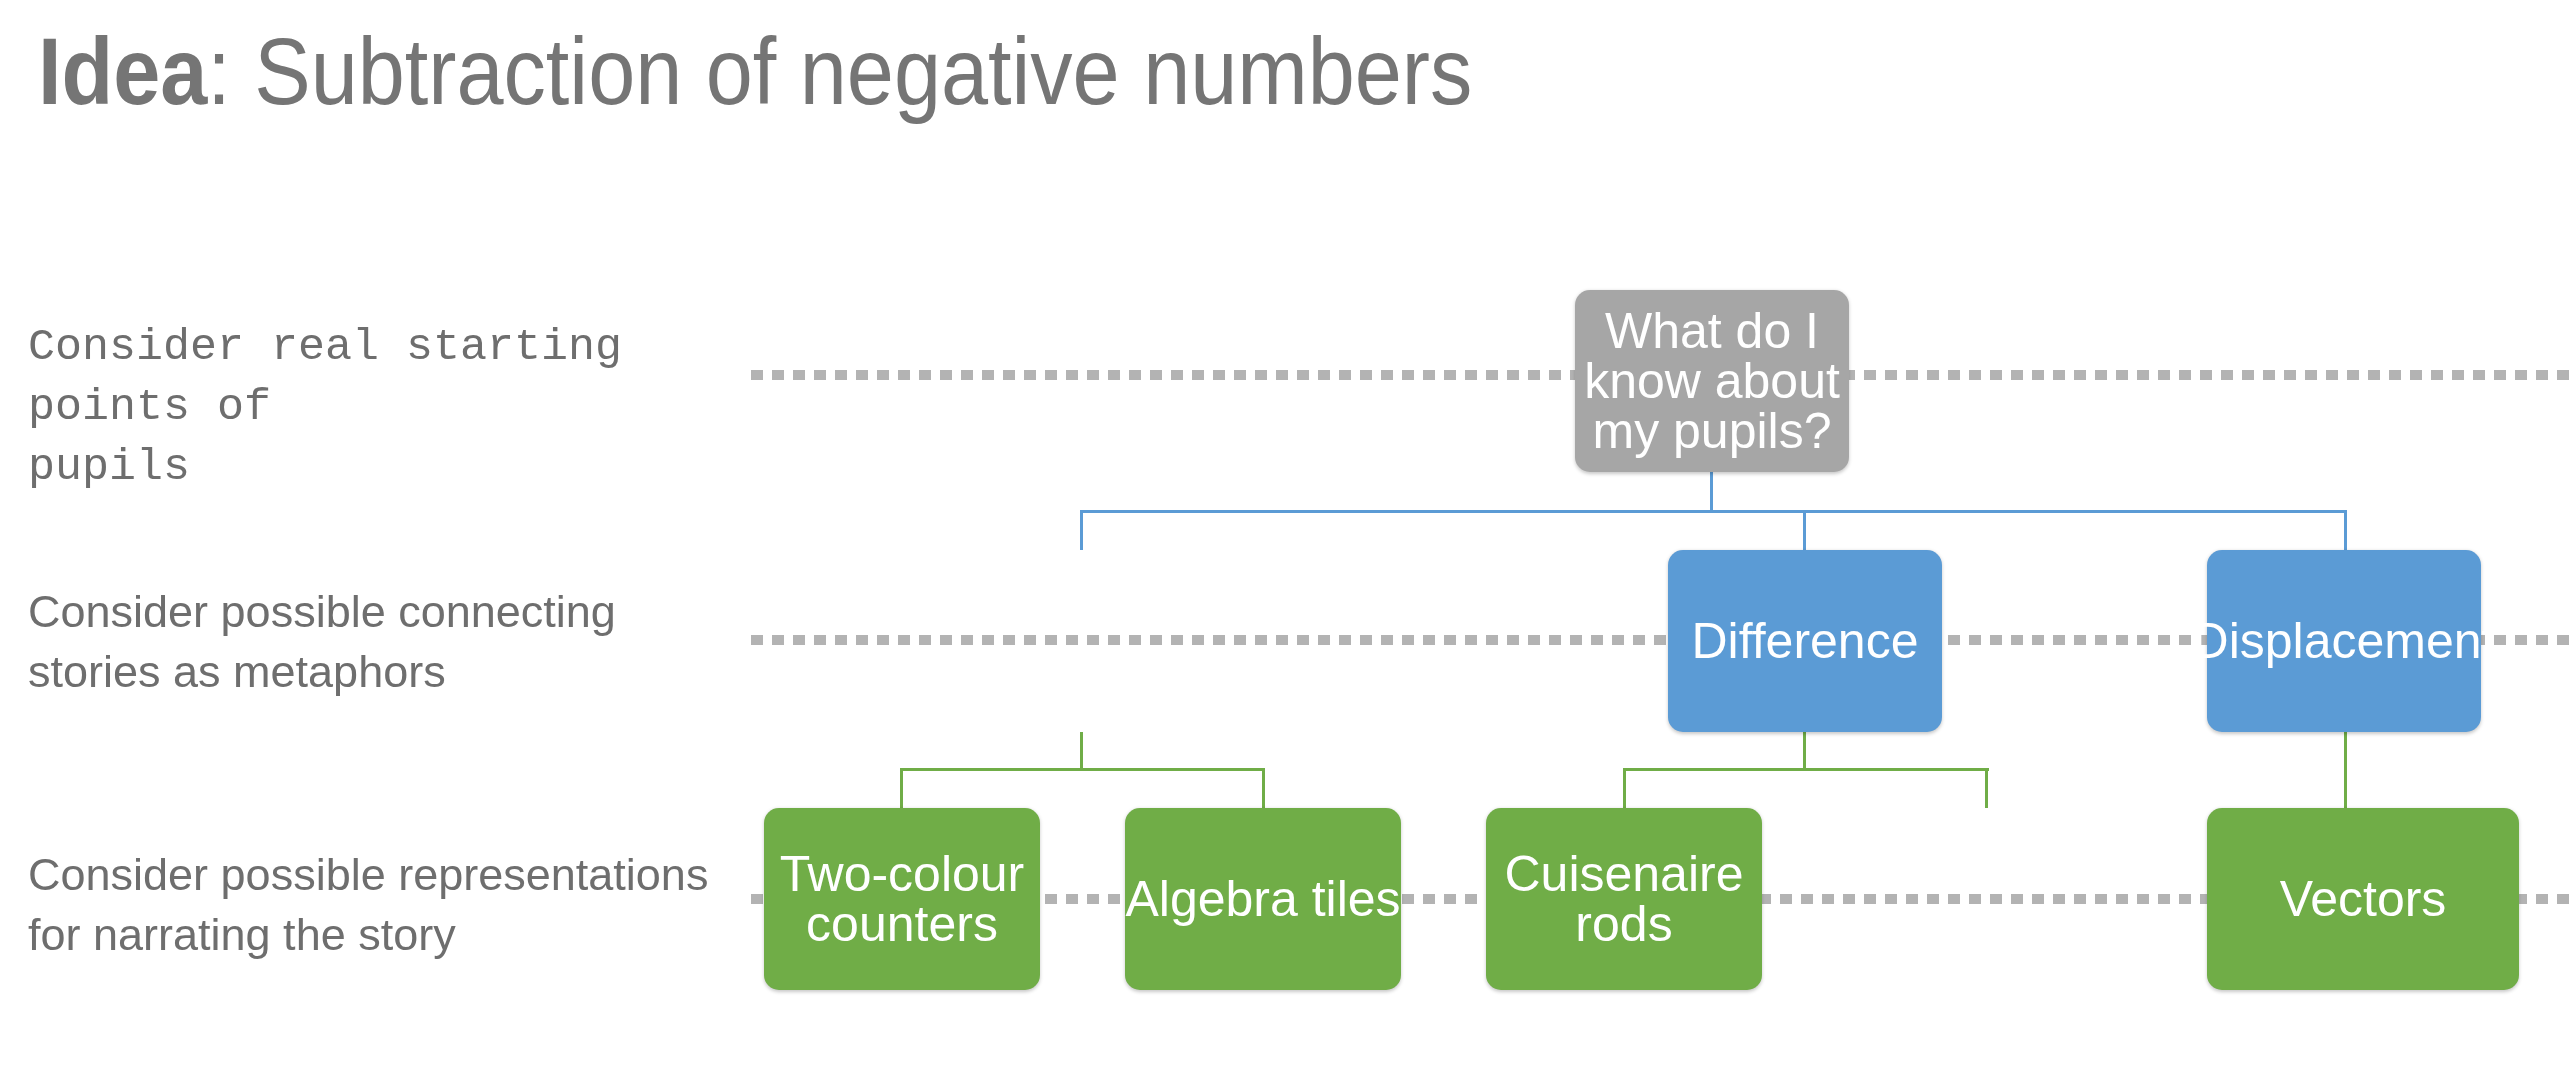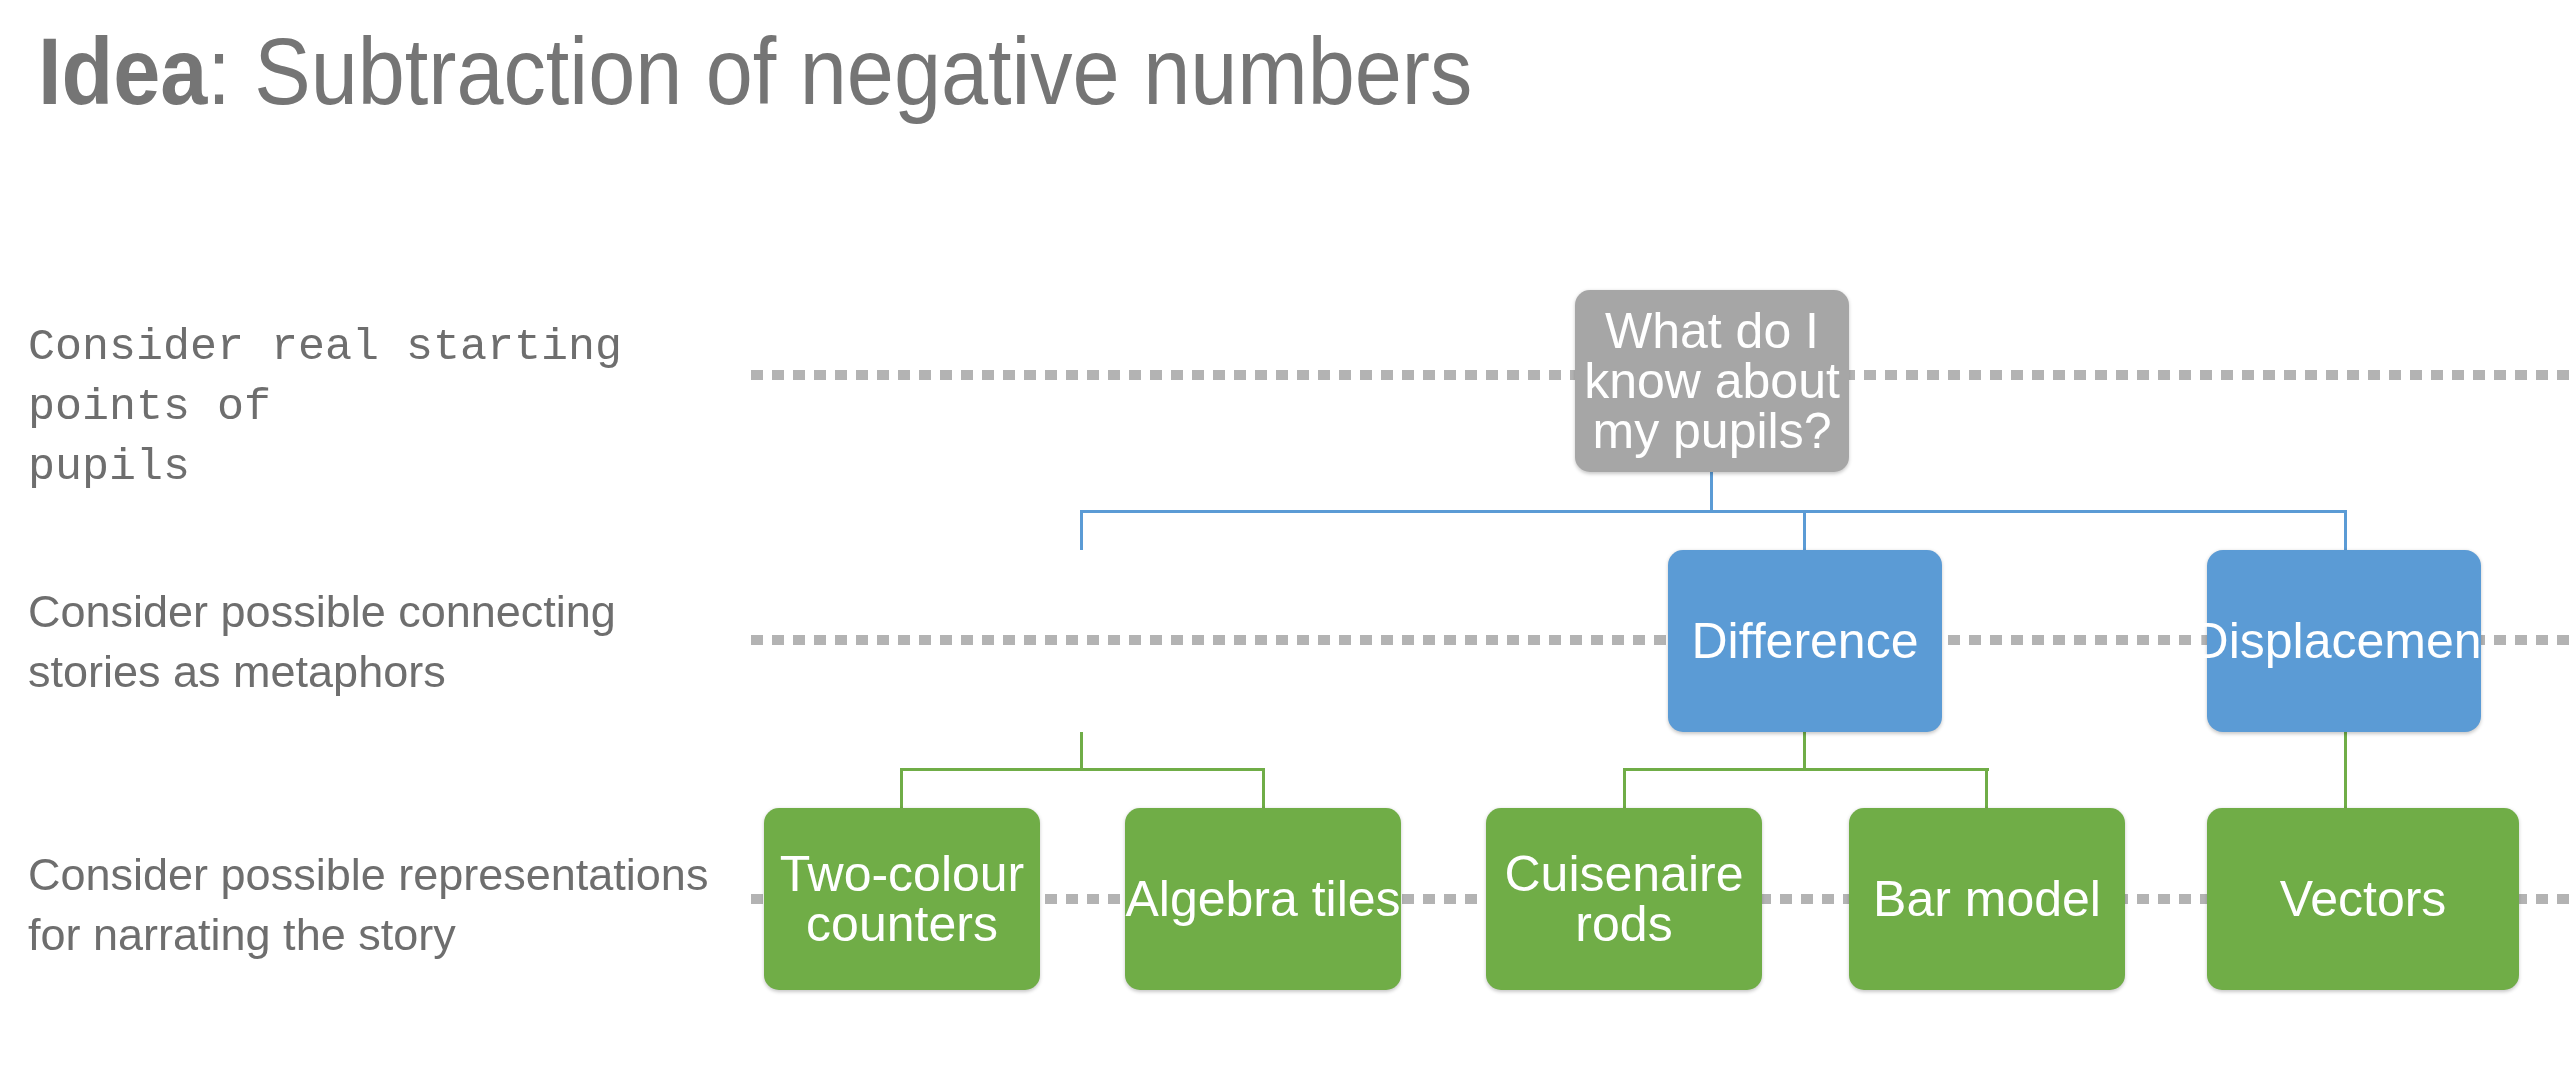--- a/index.html
+++ b/index.html
@@ -96,36 +96,33 @@
 
   <div class="node gray" style="left:1575px;top:290px;width:274px;height:182px;">
     <span>What do I
 know about
 my pupils?</span>
   </div>
 
   <div class="node blue" style="left:1668px;top:550px;width:274px;height:182px;">
     <span>Difference</span>
   </div>
-  <div class="node blue" style="left:2207px;top:550px;width:274px;height:182px;border-radius:16px;">
+  <div class="node blue" style="left:2207px;top:550px;width:274px;height:182px;">
     <span>Displacement</span>
   </div>
 
   <div class="node green" style="left:764px;top:808px;width:276px;height:182px;">
     <span>Two-colour
 counters</span>
   </div>
   <div class="node green" style="left:1125px;top:808px;width:276px;height:182px;">
     <span>Algebra tiles</span>
   </div>
   <div class="node green" style="left:1486px;top:808px;width:276px;height:182px;">
     <span>Cuisenaire
 rods</span>
   </div>
-  <div class="node green" style="left:1849px;top:808px;width:276px;height:182px;">
-    <span>Bar model</span>
-  </div>
   <div class="node green" style="left:2207px;top:808px;width:312px;height:182px;">
     <span>Vectors</span>
   </div>
 
 </div>
 
 
 </body></html>

